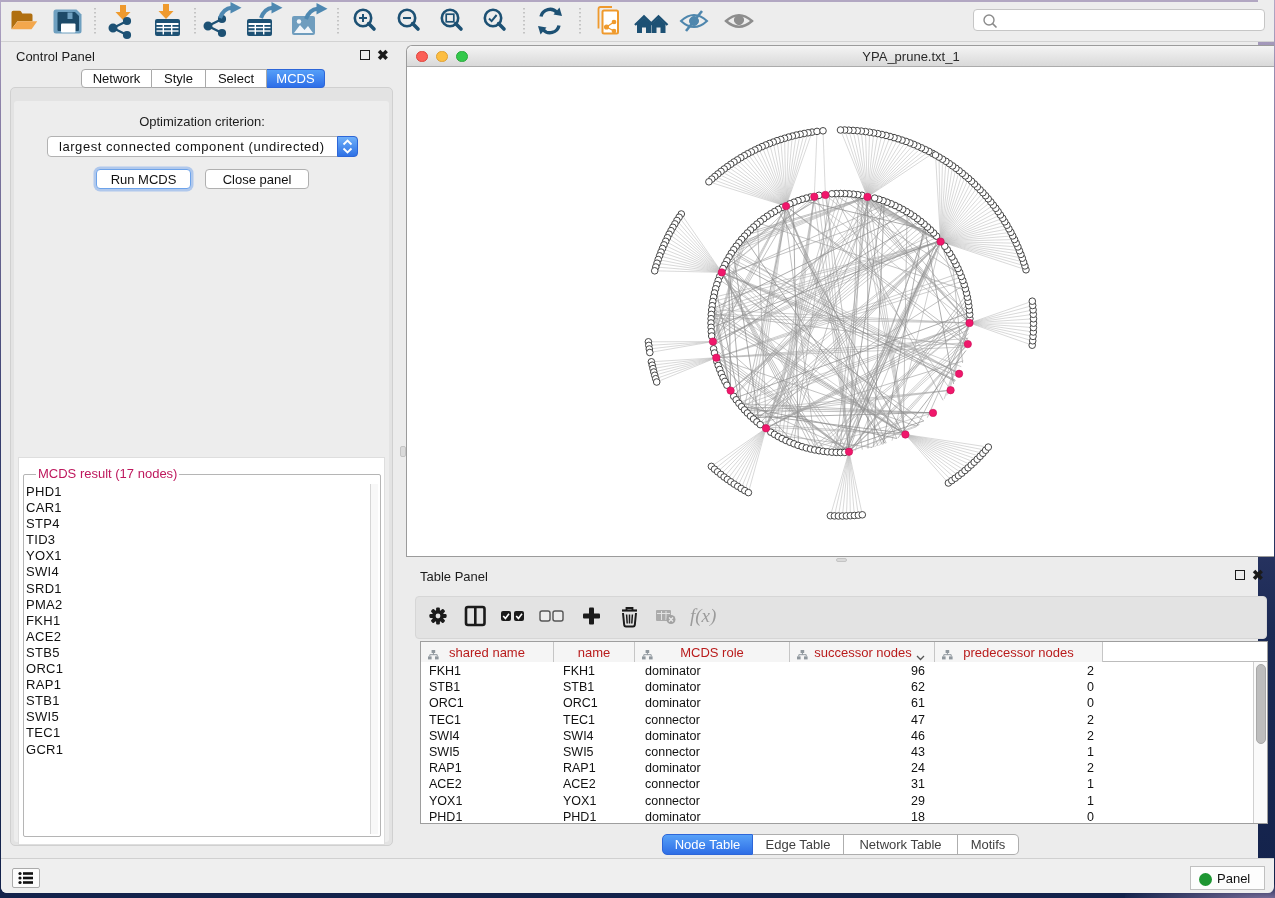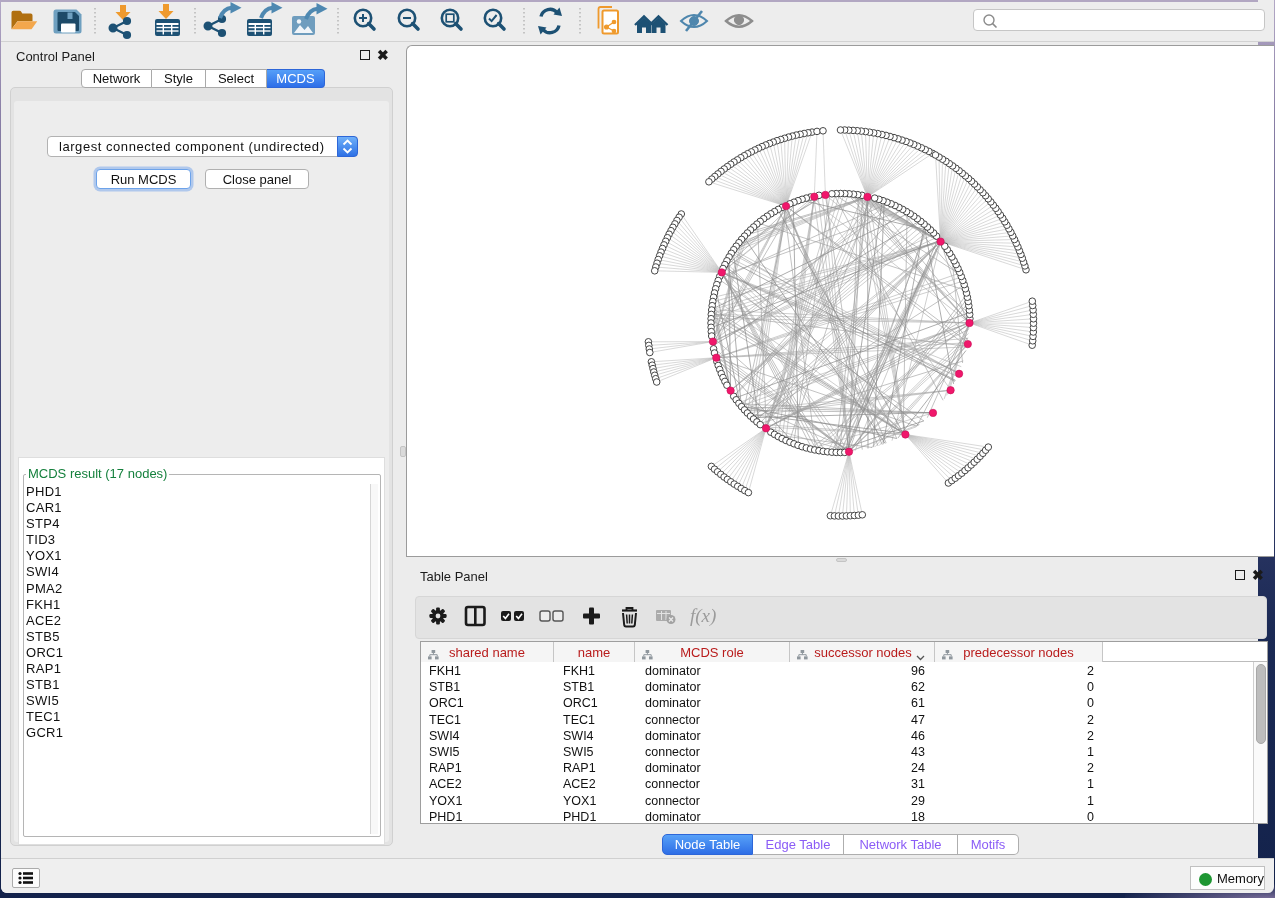--- a/index.html
+++ b/index.html
@@ -30,21 +30,21 @@
 #dropdown{left:46px;top:136px;width:311px;height:21px;background:#fff;border:1px solid #b2b2b2;border-radius:4px}
 #dropdown span{position:absolute;left:11px;top:2px;font-size:13px;color:#111;letter-spacing:0.55px}
 #spinner{position:absolute;right:-1px;top:-1px;width:21px;height:21px;border-radius:0 4px 4px 0;
  background:linear-gradient(#6fb0f9,#2e71e5);border:1px solid #2d66d8}
 .btn{position:absolute;height:20px;background:#fff;border:1px solid #b0b0b0;border-radius:4px;
  font-size:13px;color:#111;display:flex;align-items:center;justify-content:center}
 #runbtn{left:95px;top:169px;width:95px;border:1px solid #6da3ea;box-shadow:0 0 0 2.5px rgba(125,170,235,.55)}
 #closebtn{left:204px;top:169px;width:104px}
 #resultpanel{left:17px;top:457px;width:367px;height:388px;background:#fff;border:1px solid #dedede}
 #fieldset{position:absolute;left:4px;top:16px;width:358px;height:363px;border:1px solid #b5b5b5;border-radius:2px}
-#fieldlabel{position:absolute;left:2px;top:-9px;background:#fff;padding:0 2px;font-size:13px;color:#15803d}
+#fieldlabel{position:absolute;left:12px;top:-9px;background:#fff;padding:0 2px;font-size:13px;color:#be185d}
 #listbox{position:absolute;left:1px;top:9px;width:353px;height:350px;background:#fff;overflow:hidden}
 #listbox .gutter{position:absolute;right:0;top:0;width:8px;height:100%;background:#f8f8f8;border-left:1px solid #d6d6d6}
 .li{height:16.1px;font-size:13px;color:#111;padding-left:1px;letter-spacing:0.3px}
 #listitems{position:absolute;left:0;top:0;width:100%}
 
 .vgrip{left:399px;top:446px;width:6px;height:11px;background:#dadada;border:1px solid #c4c4c4;border-radius:2px}
 .hgrip{left:835px;top:557.5px;width:11px;height:4px;background:#dadada;border:1px solid #c4c4c4;border-radius:2px}
 
 #netwin{left:405px;top:45px;width:868px;height:512px;background:#fff;border:1px solid #9b9b9b;border-right:none;
  border-radius:6px 0 0 0}
@@ -61,21 +61,21 @@
 #thead .hi{position:absolute;left:7px;top:5px}
 #thead .ca{position:absolute;right:9px;top:7px}
 #tbody{position:absolute;left:0;top:21px;width:100%;font-size:12.5px;color:#111}
 .tr{height:16.2px;position:relative}
 .tr span{position:absolute;top:1px}
 .c1{left:8px}.c2{left:142px}.c3{left:224px}
 .c4{left:388px;width:116px;text-align:right}.c5{left:533px;width:140px;text-align:right}
 #vscroll{position:absolute;right:0;top:20px;width:14px;height:163px;background:#fafafa;border-left:1px solid #d0d0d0}
 #vthumb{position:absolute;left:1.5px;top:2px;width:10px;height:80px;background:#bdbdbd;border:1px solid #a8a8a8;border-radius:5px}
 #bottabs{left:661px;top:834px;height:20.5px;display:flex;font-size:13px}
-#bottabs div{background:#fff;border:1px solid #aeaeae;border-left:none;display:flex;align-items:center;justify-content:center;color:#8b5cf6}
+#bottabs div{background:#fff;border:1px solid #aeaeae;border-left:none;display:flex;align-items:center;justify-content:center;color:#404040}
 #bottabs div.sel{background:linear-gradient(#57a1f8,#2e6ee6);color:#fff;border-color:#2d66d8;border-radius:5px 0 0 5px;border-left:1px solid #2d66d8}
 #bottabs div:last-child{border-radius:0 5px 5px 0}
 
 #statusbar{position:absolute;left:0;top:858px;width:1273px;height:35px;background:#efefef;
  border-top:1px solid #d0d0d0;border-radius:0 0 6px 6px}
 #memband{position:absolute;left:1189px;top:7px;width:75px;height:24px;background:#fdfdfd;border:1px solid #c0c0c0;
  font-size:13px;color:#111}
 #memband i{position:absolute;left:8px;top:5.5px;width:13px;height:13px;border-radius:50%;background:#1e9632}
 #memband b{position:absolute;left:26px;top:4px;font-weight:normal}
 #listbtn{position:absolute;left:11px;top:9px;width:28px;height:20px;background:#fcfcfc;border:1px solid #ababab;border-radius:2px}
@@ -210,20 +210,21 @@
       <div class="xbtn">✖</div>
     </div>
   <div class="abs" id="tabpane"></div>
   <div class="abs" id="tabinner"></div>
   <div class="abs" id="tabs">
     <div style="width:71px">Network</div>
       <div style="width:54px">Style</div>
     <div style="width:61px">Select</div>
       <div class="sel" style="width:58px">MCDS</div>
   </div>
+  <div class="abs t13" id="optlabel">Optimization criterion:</div>
   <div class="abs" id="dropdown">
       <span>largest connected component (undirected)</span>
     <div id="spinner"><svg width="19" height="19" viewBox="0 0 19 19">
       <path d="M5.5 7.5 L9.5 3.5 L13.5 7.5" fill="none" stroke="#fff" stroke-width="1.8"></path>
       <path d="M5.5 11.5 L9.5 15.5 L13.5 11.5" fill="none" stroke="#fff" stroke-width="1.8"></path>
         </svg></div>
   </div>
   <div class="btn" id="runbtn">Run MCDS</div>
   <div class="btn" id="closebtn">Close panel</div>
   <div class="abs" id="resultpanel">
@@ -231,38 +232,45 @@
         <div id="fieldlabel">MCDS result (17 nodes)</div>
       <div id="listbox">
           <div class="gutter"></div>
           <div id="listitems">
             <div class="li">PHD1</div>
             <div class="li">CAR1</div>
             <div class="li">STP4</div>
             <div class="li">TID3</div>
             <div class="li">YOX1</div>
             <div class="li">SWI4</div>
+            <div class="li">SRD1</div>
             <div class="li">PMA2</div>
             <div class="li">FKH1</div>
             <div class="li">ACE2</div>
             <div class="li">STB5</div>
             <div class="li">ORC1</div>
             <div class="li">RAP1</div>
             <div class="li">STB1</div>
             <div class="li">SWI5</div>
             <div class="li">TEC1</div>
             <div class="li">GCR1</div>
           </div>
         </div>
     </div>
   </div>
   <div class="abs vgrip"></div>
     <div class="abs hgrip"></div>
 
   <div class="abs" id="netwin">
+    <div id="nettitle">
+      <div class="tl" style="left:9px;background:#fb5f57;border:0.5px solid #df443c"></div>
+      <div class="tl" style="left:29px;background:#fdbe41;border:0.5px solid #dfa133"></div>
+      <div class="tl" style="left:49px;background:#33c94b;border:0.5px solid #2aa83d"></div>
+      <span>YPA_prune.txt_1</span>
+    </div>
     <svg width="866" height="489" viewBox="406 67 866 489" style="position:absolute;left:0;top:22px">
 <g stroke="#bcbcbc" stroke-width="0.6" opacity="0.95">
 <line x1="785.0" y1="205.1" x2="811.0" y2="131.1"></line>
 <line x1="785.0" y1="205.1" x2="807.0" y2="131.8"></line>
 <line x1="785.0" y1="205.1" x2="803.1" y2="132.5"></line>
 <line x1="785.0" y1="205.1" x2="799.1" y2="133.3"></line>
 <line x1="785.0" y1="205.1" x2="795.2" y2="134.1"></line>
 <line x1="785.0" y1="205.1" x2="791.3" y2="135.1"></line>
 <line x1="785.0" y1="205.1" x2="787.5" y2="136.1"></line>
 <line x1="785.0" y1="205.1" x2="783.6" y2="137.3"></line>
@@ -1181,16 +1189,16 @@
             <circle cx="7" cy="4.5" r="1.6"></circle>
             <circle cx="7" cy="9" r="1.6"></circle>
             <circle cx="7" cy="13.5" r="1.6"></circle>
       <rect x="10" y="3.2" width="10" height="2.6"></rect>
             <rect x="10" y="7.7" width="10" height="2.6"></rect>
             <rect x="10" y="12.2" width="10" height="2.6"></rect>
           </g>
         </svg></div>
     <div id="memband">
         <i></i>
-        <b>Memory</b>
+        <b>Panel</b>
       </div>
   </div>
 </div>
 
 </body></html>

